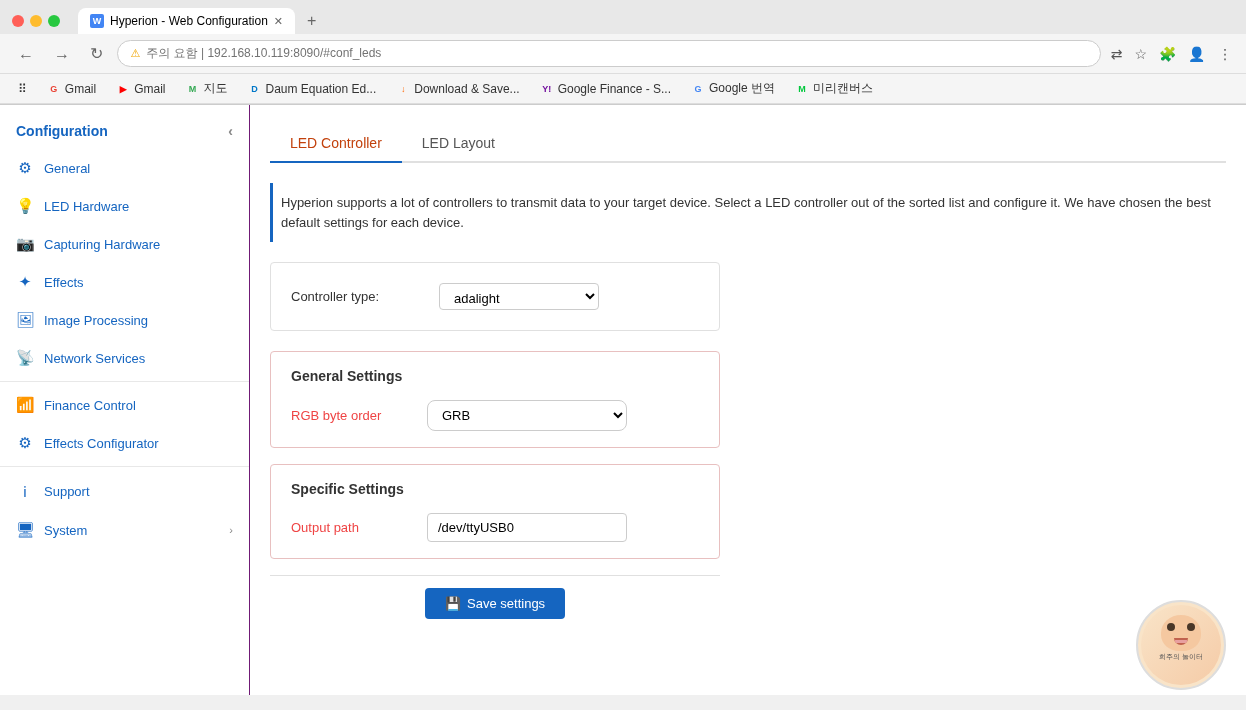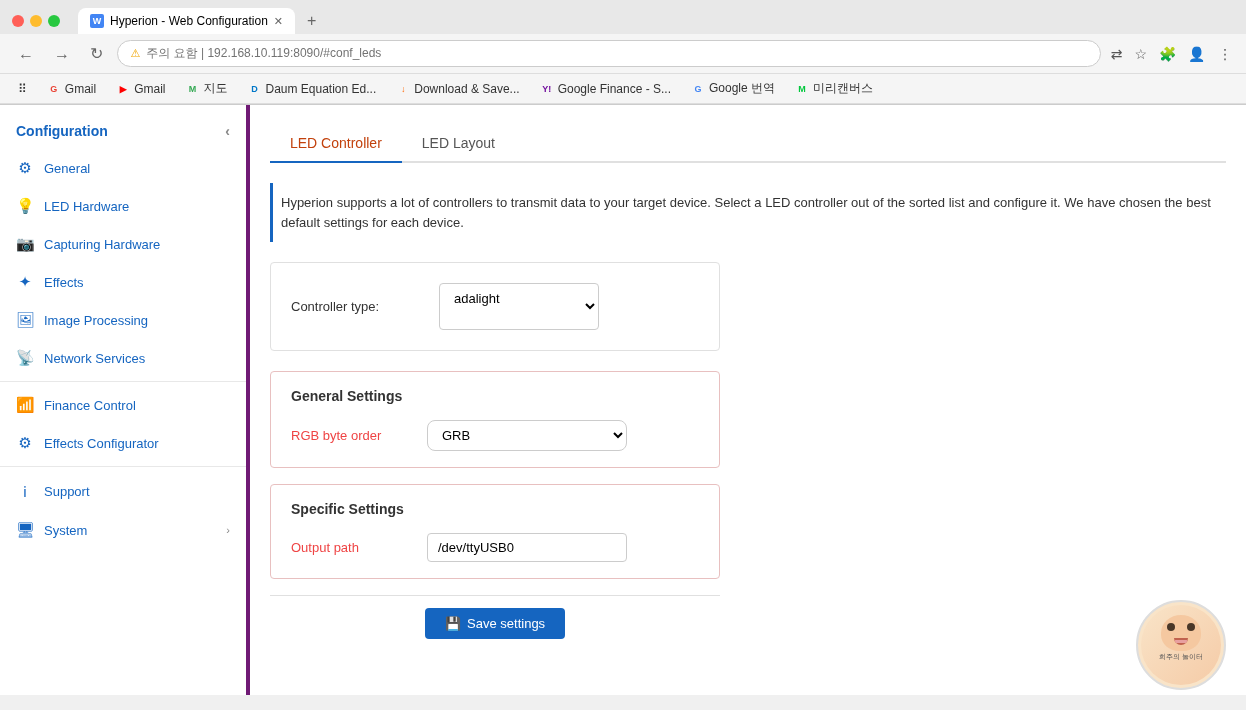--- a/index.html
+++ b/index.html
@@ -28,21 +28,21 @@
     .nav-icon-btn { background: none; border: none; cursor: pointer; font-size: 14px; color: #555; padding: 2px; }
 
     .bookmarks-bar { display: flex; align-items: center; padding: 4px 12px; gap: 8px; background: #f5f5f5; border-bottom: 1px solid #ddd; font-size: 12px; overflow: hidden; }
     .bookmark-item { display: flex; align-items: center; gap: 4px; cursor: pointer; color: #333; padding: 2px 6px; border-radius: 4px; white-space: nowrap; }
     .bookmark-favicon { width: 14px; height: 14px; border-radius: 2px; display: inline-flex; align-items: center; justify-content: center; font-size: 9px; font-weight: bold; }
 
     
     .app-layout { display: flex; height: calc(710px - 120px); background: #fff; }
 
     
-    .sidebar { width: 250px; min-width: 250px; background: #fff; border-right: 4px solid #701a75; overflow-y: auto; }
+    .sidebar { width: 250px; min-width: 250px; background: #fff; border-right: 1px solid #701a75; overflow-y: auto; }
     .sidebar-section { padding: 8px 0; }
     .sidebar-header { display: flex; align-items: center; justify-content: space-between; padding: 10px 16px; font-weight: 600; color: #1565c0; font-size: 14px; }
     .sidebar-item { display: flex; align-items: center; gap: 10px; padding: 10px 16px; color: #1565c0; cursor: pointer; font-size: 13px; }
     .sidebar-item.active { color: #1565c0; font-weight: 500; }
     .sidebar-item .si-icon { font-size: 15px; width: 18px; text-align: center; }
     .sidebar-divider { border: none; border-top: 1px solid #e8e8e8; margin: 4px 0; }
     .sidebar-toggle { font-size: 14px; cursor: pointer; color: #888; }
 
     
     .content-area { flex: 1; overflow-y: auto; padding: 20px; background: #fff; }
@@ -52,21 +52,21 @@
     .tab-nav-item { padding: 10px 20px; cursor: pointer; font-size: 14px; color: #555; border-bottom: 2px solid transparent; margin-bottom: -2px; }
     .tab-nav-item.active { color: #c2410c; border-bottom-color: #1565c0; font-weight: 500; }
 
     
     .info-box { border-left: 3px solid #1565c0; padding: 10px 8px; margin-bottom: 20px; color: #333; font-size: 13px; line-height: 1.5; }
 
     
     .controller-box { border: 1px solid #e0e0e0; border-radius: 4px; padding: 20px; margin-bottom: 20px; max-width: 450px; }
     .form-row { display: flex; align-items: center; gap: 28px; }
     .form-label { font-size: 13px; color: #333; min-width: 120px; }
-    .form-select { padding: 6px 28px 22px 10px; border: 1px solid #ccc; border-radius: 4px; font-size: 13px; background: #fff; cursor: pointer; appearance: auto; min-width: 160px; }
+    .form-select { padding: 6px 28px 2px 10px; border: 1px solid #ccc; border-radius: 4px; font-size: 13px; background: #fff; cursor: pointer; appearance: auto; min-width: 160px; }
 
     
     .settings-section { border: 1px solid #e8c0c0; border-radius: 4px; padding: 16px 20px; margin-bottom: 16px; max-width: 450px; }
     .settings-title { font-size: 14px; font-weight: 600; color: #333; margin-bottom: 16px; }
     .field-row { display: flex; align-items: center; gap: 16px; }
     .field-label { font-size: 13px; color: #ef4444; min-width: 120px; }
     .field-select { padding: 6px 28px 6px 10px; border: 1px solid #ccc; border-radius: 8px; font-size: 13px; background: #fff; cursor: pointer; appearance: auto; min-width: 200px; }
     .field-input { padding: 6px 10px; border: 1px solid #ccc; border-radius: 4px; font-size: 13px; min-width: 200px; }
 
     

